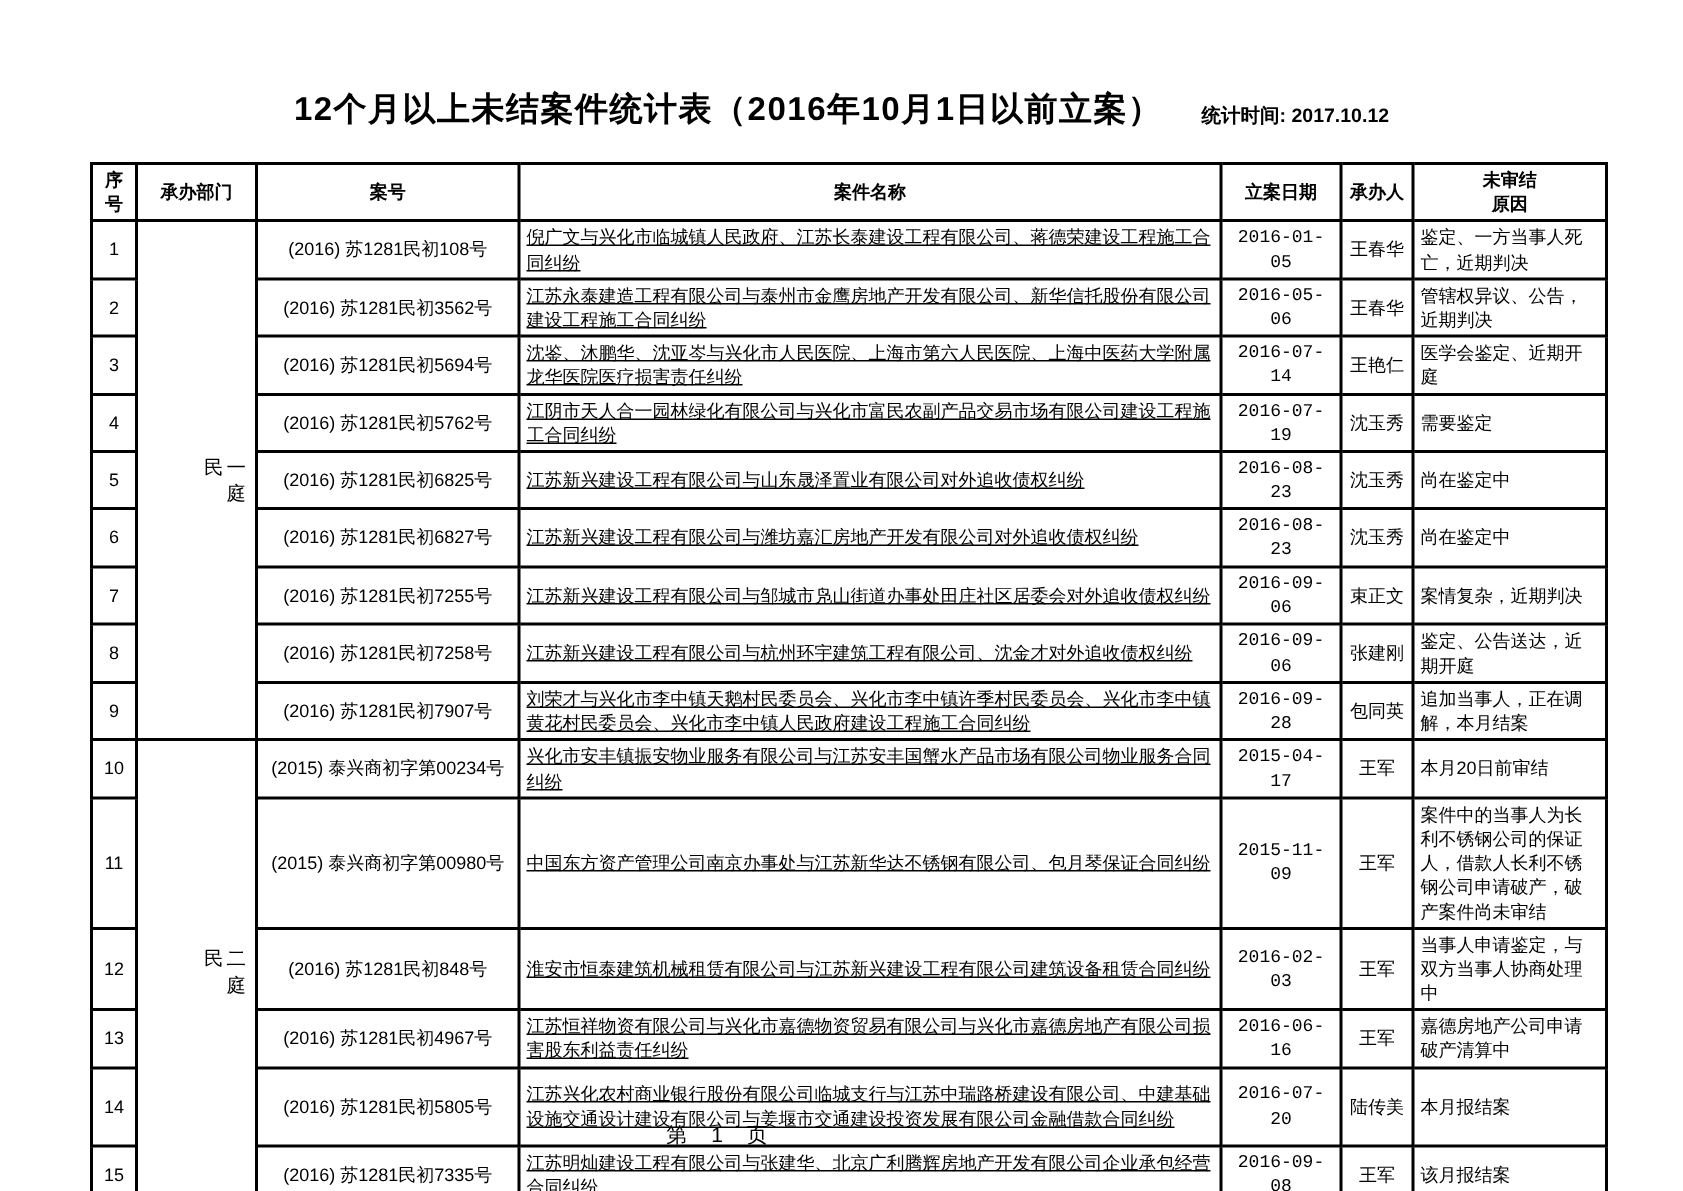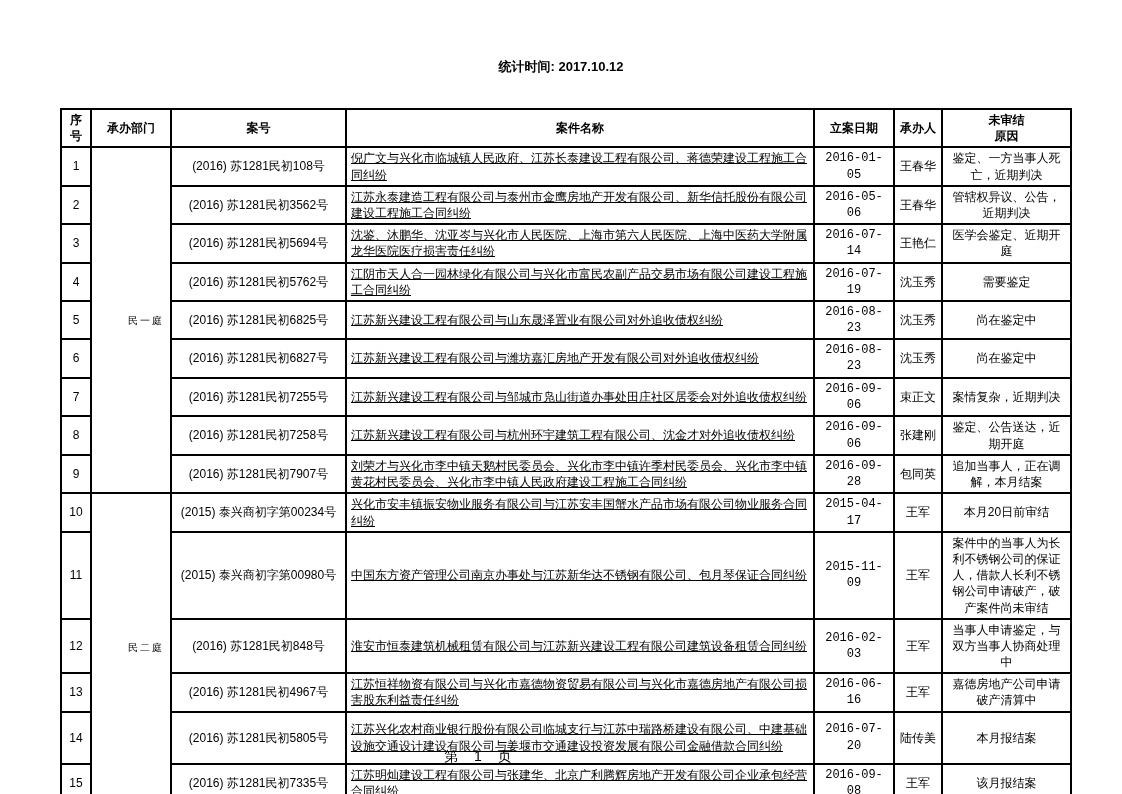--- a/index.html
+++ b/index.html
@@ -17,42 +17,43 @@
   .table-wrap{position:absolute;left:60px;top:108px;width:1010px;border-radius:20px;}
   table{border-collapse:collapse;width:1010px;table-layout:fixed;}
   th,td{
     border:2px solid #000;
     font-size:12px;line-height:1.35;
     padding:2px 4px;overflow:hidden;
   }
   th{font-weight:bold;text-align:center;vertical-align:middle;}
   td{vertical-align:middle;}
   .c-no{text-align:center;}
-  .c-dept{text-align:center;font-size:10px;letter-spacing:2px;padding-left:34px;}
+  .c-dept{text-align:right;font-size:13px;letter-spacing:2px;padding-left:34px;}
   .c-case{text-align:center;}
   .c-name{text-align:left;text-decoration:underline;}
   .c-date{text-align:center;font-family:"Liberation Mono","DejaVu Sans Mono",monospace;font-size:12px;}
   .c-handler{text-align:center;}
-  .c-reason{text-align:center;}
+  .c-reason{text-align:left;}
   .pre{white-space:pre-line;}
   tr.hdr{height:38px;}
   tr.r1{height:37px;} tr.r2{height:36px;} tr.r3{height:37px;}
   tr.r4{height:35px;} tr.r5{height:35px;} tr.r6{height:35px;}
   tr.r7{height:33px;} tr.r8{height:39px;} tr.r9{height:38px;}
   tr.r10{height:38px;} tr.r11{height:54px;} tr.r12{height:48px;}
   tr.r13{height:38px;} tr.r14{height:52px;} tr.r15{height:35px;}
   .footer{
     position:absolute;left:0;top:748px;width:962px;
     text-align:center;font-size:14px;letter-spacing:6px;
   }
 </style>
 </head>
 <body>
 
 <div class="title-bar">
+  <div class="page-title">12个月以上未结案件统计表（2016年10月1日以前立案）</div>
   <div class="stat-time">统计时间: 2017.10.12</div>
 </div>
 
 <div class="table-wrap">
 <table>
   <colgroup>
     <col style="width:30px">
         <col style="width:80px">
         <col style="width:175px">
     <col style="width:468px">

